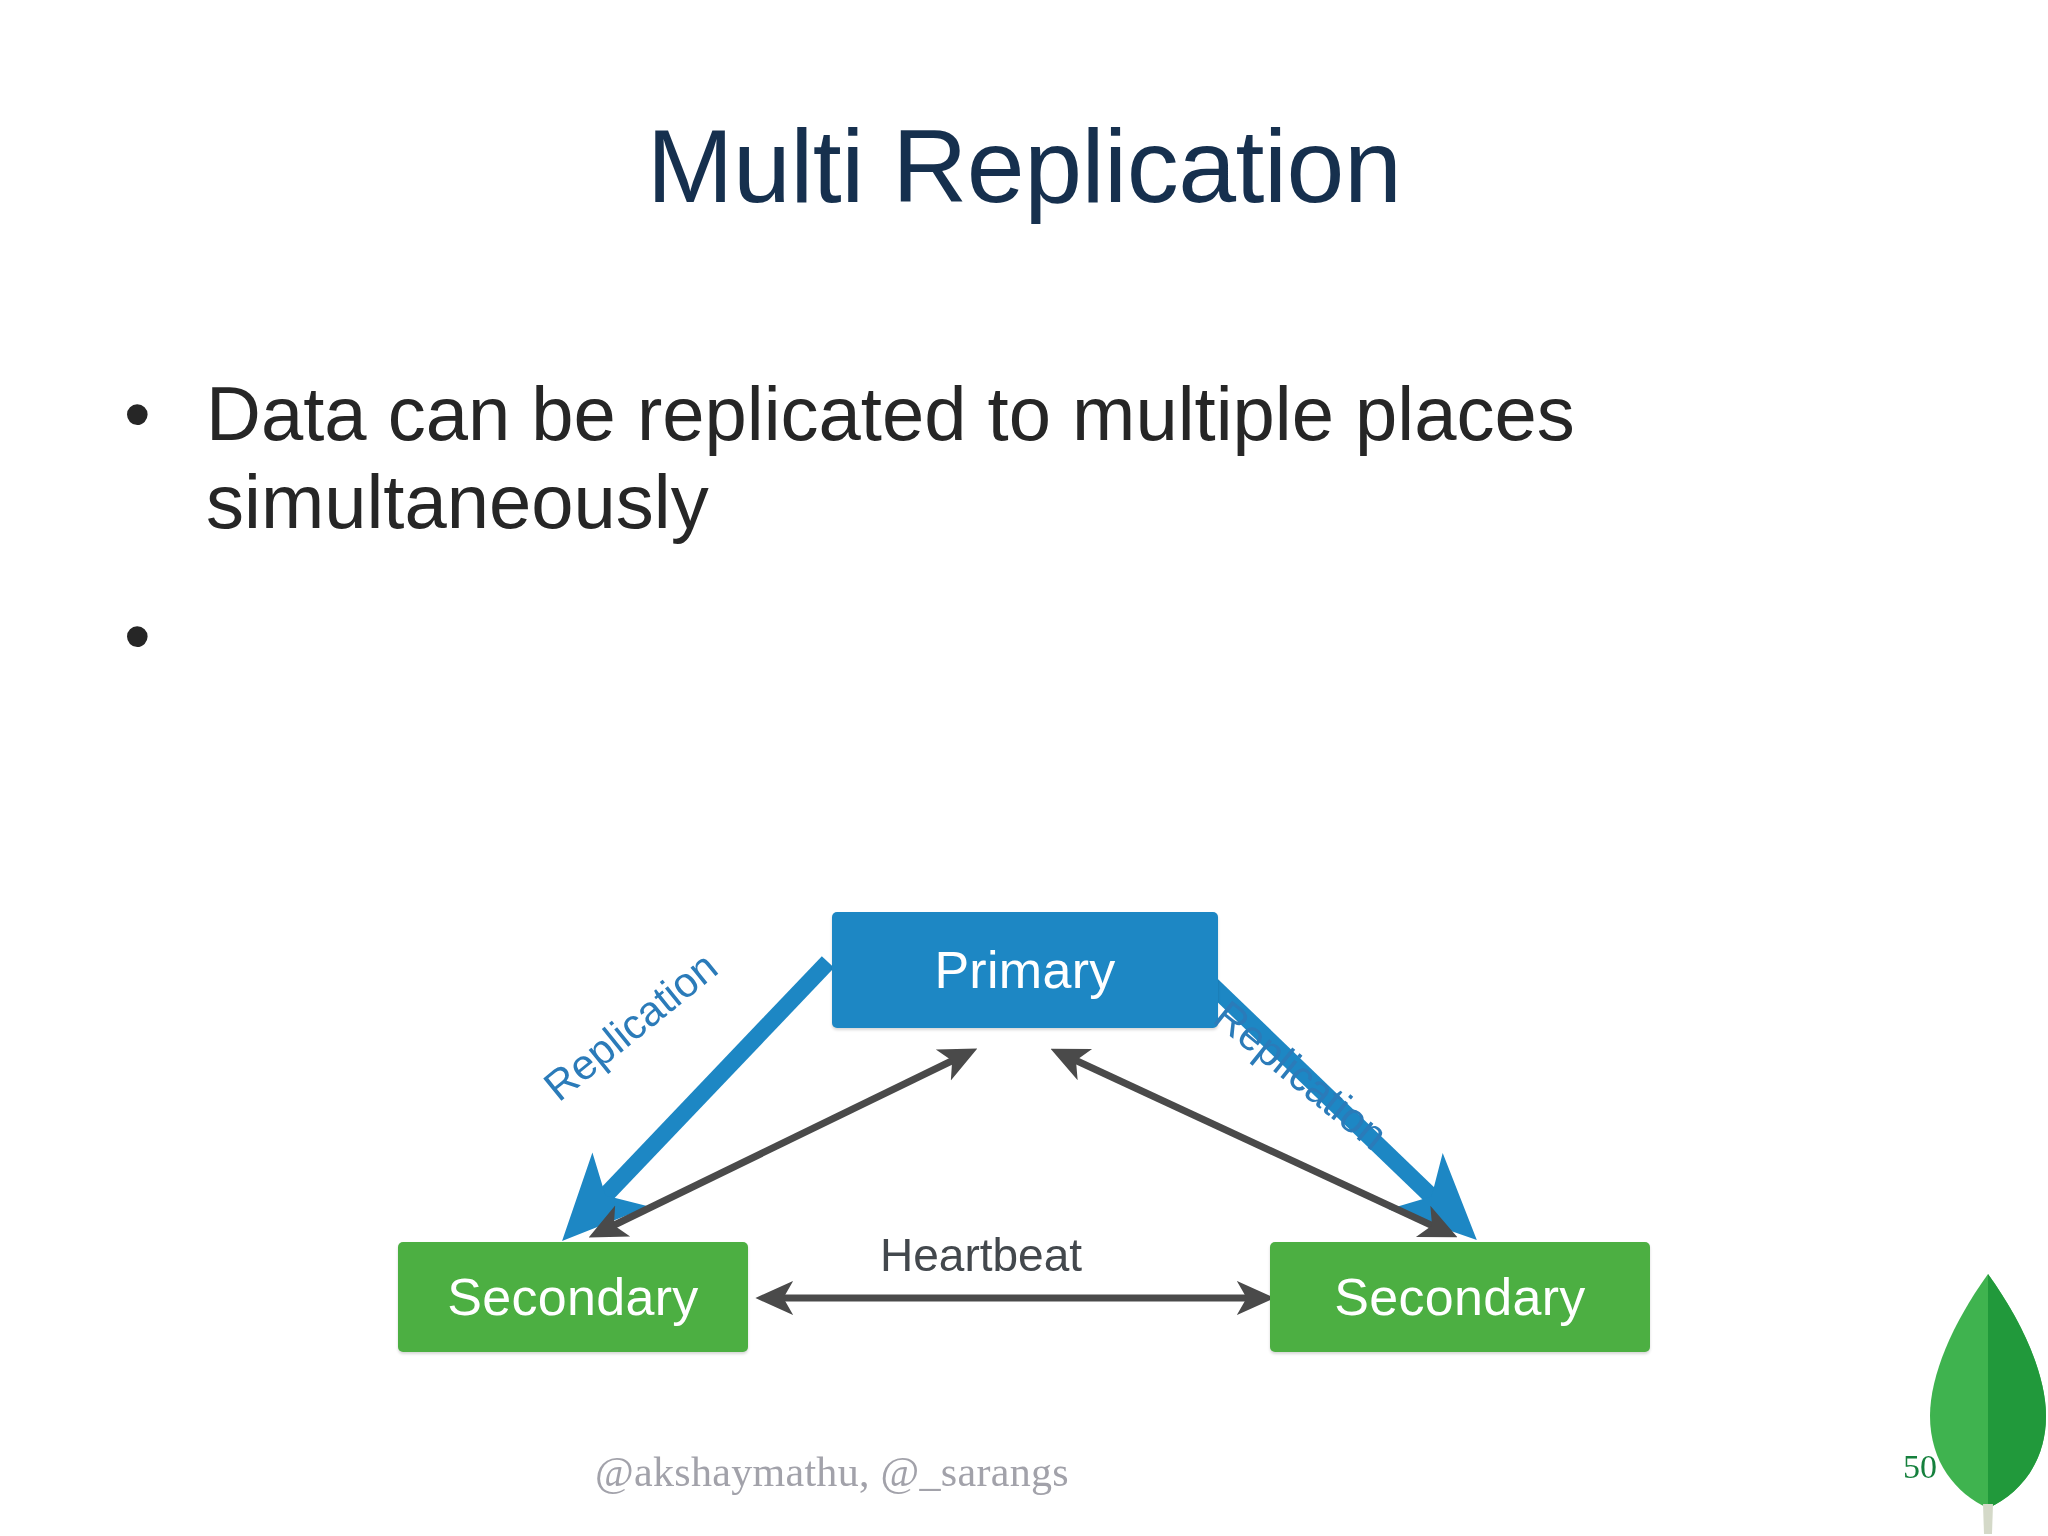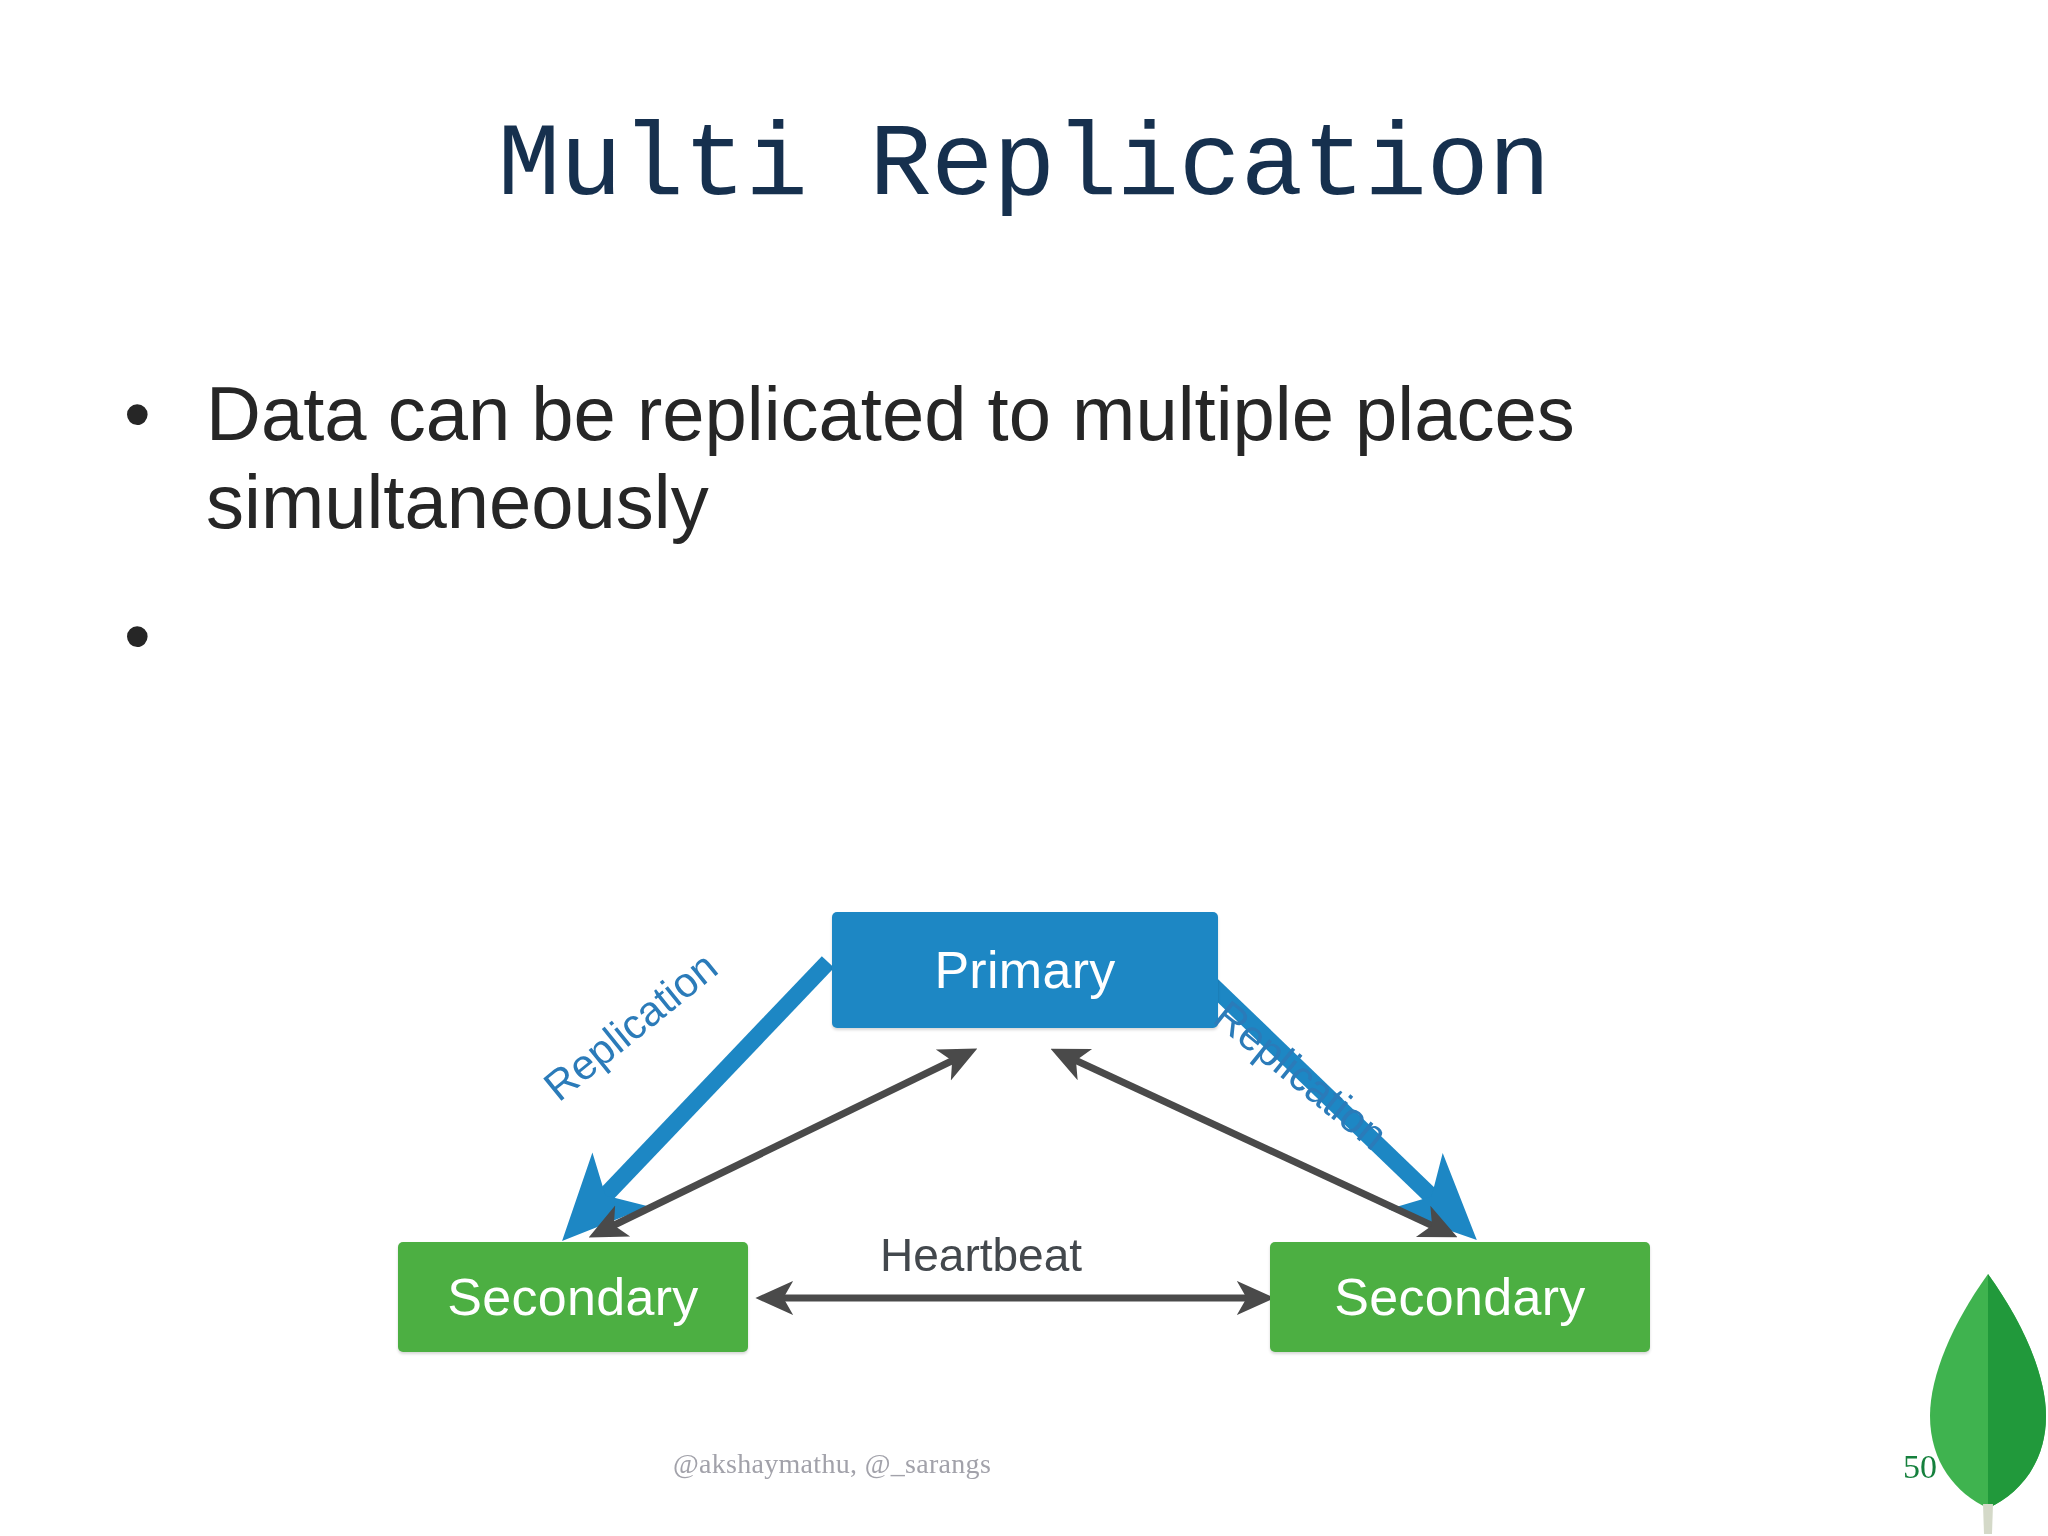--- a/index.html
+++ b/index.html
@@ -16,21 +16,21 @@
     background: #ffffff;
   }
 
   
   #slide-title {
     position: absolute;
     left: 0;
     top: 112px;
     width: 2048px;
     text-align: center;
-    font-family: Liberation Mono, monospace;
+    font-family: Liberation Sans, sans-serif;
     font-size: 104px;
     font-weight: 400;
     line-height: 1.05;
     color: #16304e;
     letter-spacing: -0.5px;
   }
 
   
   #bullet-list {
     position: absolute;
@@ -145,21 +145,21 @@
   }
 
   
   #footer-handles {
     position: absolute;
     left: 0;
     top: 1448px;
     width: 1664px;
     text-align: center;
     font-family: "Liberation Serif", serif;
-    font-size: 28px;
+    font-size: 42px;
     color: #a2a2aa;
     letter-spacing: 0.3px;
   }
   #page-number {
     position: absolute;
     left: 1880px;
     top: 1448px;
     width: 80px;
     text-align: center;
     font-family: "Liberation Serif", serif;

